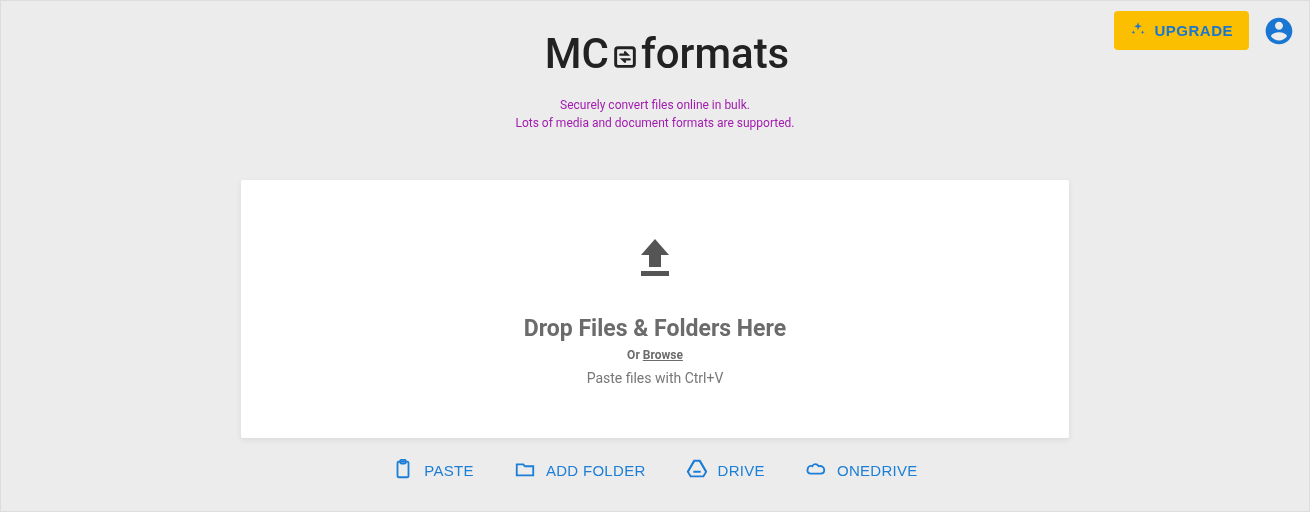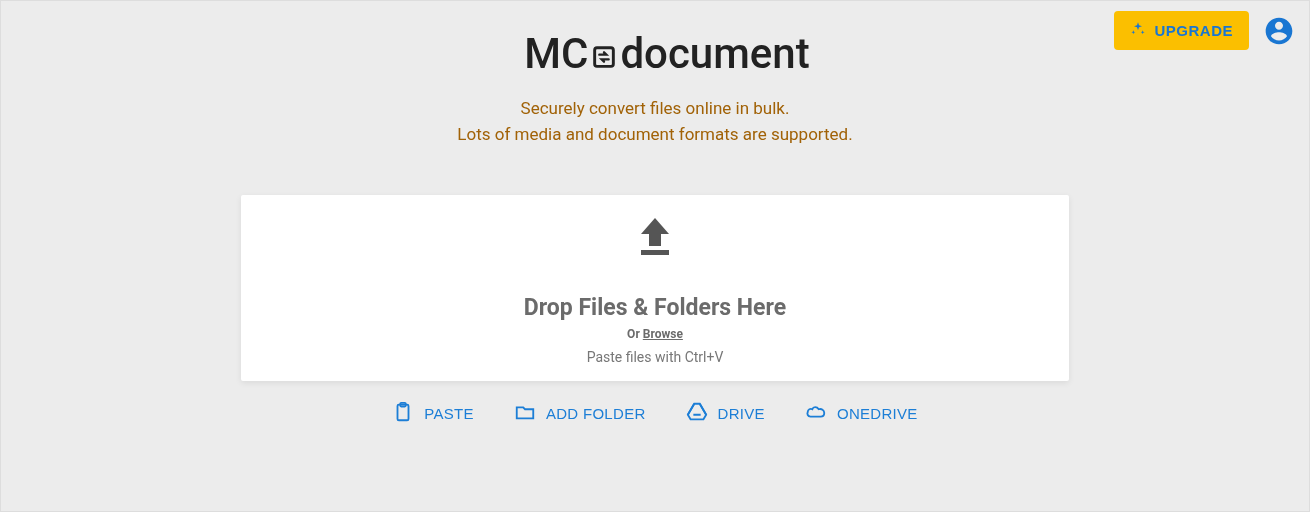--- a/index.html
+++ b/index.html
@@ -62,29 +62,29 @@
       margin-left: 24px;
     }
     .logo-swap-icon {
       display: inline-block;
       margin: 0 2px;
       position: relative;
       top: 3px;
     }
     .subtitle {
       margin-top: 18px;
-      font-size: 17px;
-      color: #a16207;
+      font-size: 12px;
+      color: #a21caf;
       text-align: center;
       line-height: 1.5;
     }
     .drop-zone {
       margin-top: 48px;
       width: 828px;
-      height: 186px;
+      height: 258px;
       background: #fff;
       border-radius: 2px;
       box-shadow: 0 2px 6px rgba(0,0,0,0.08);
       display: flex;
       flex-direction: column;
       align-items: center;
       justify-content: center;
       cursor: pointer;
     }
     .upload-icon {
@@ -154,21 +154,21 @@
 
 <div class="main-content">
   <div class="logo">
     <span>MC</span>
     <span class="logo-swap-icon">
       <svg width="28" height="28" viewBox="0 0 24 24" fill="#222">
         <rect x="4" y="4" width="16" height="16" rx="2" fill="none" stroke="#222" stroke-width="2.5"></rect>
         <path d="M8 10 L14 10 L12 8 M16 14 L10 14 L12 16" stroke="#222" stroke-width="2" fill="none" stroke-linecap="round"></path>
       </svg>
     </span>
-    <span>document</span>
+    <span>formats</span>
   </div>
 
   <div class="subtitle">
     <div>Securely convert files online in bulk.</div>
     <div>Lots of media and document formats are supported.</div>
   </div>
 
   <div class="drop-zone">
     <span class="upload-icon">
       <svg width="48" height="48" viewBox="0 0 24 24" fill="currentColor">

